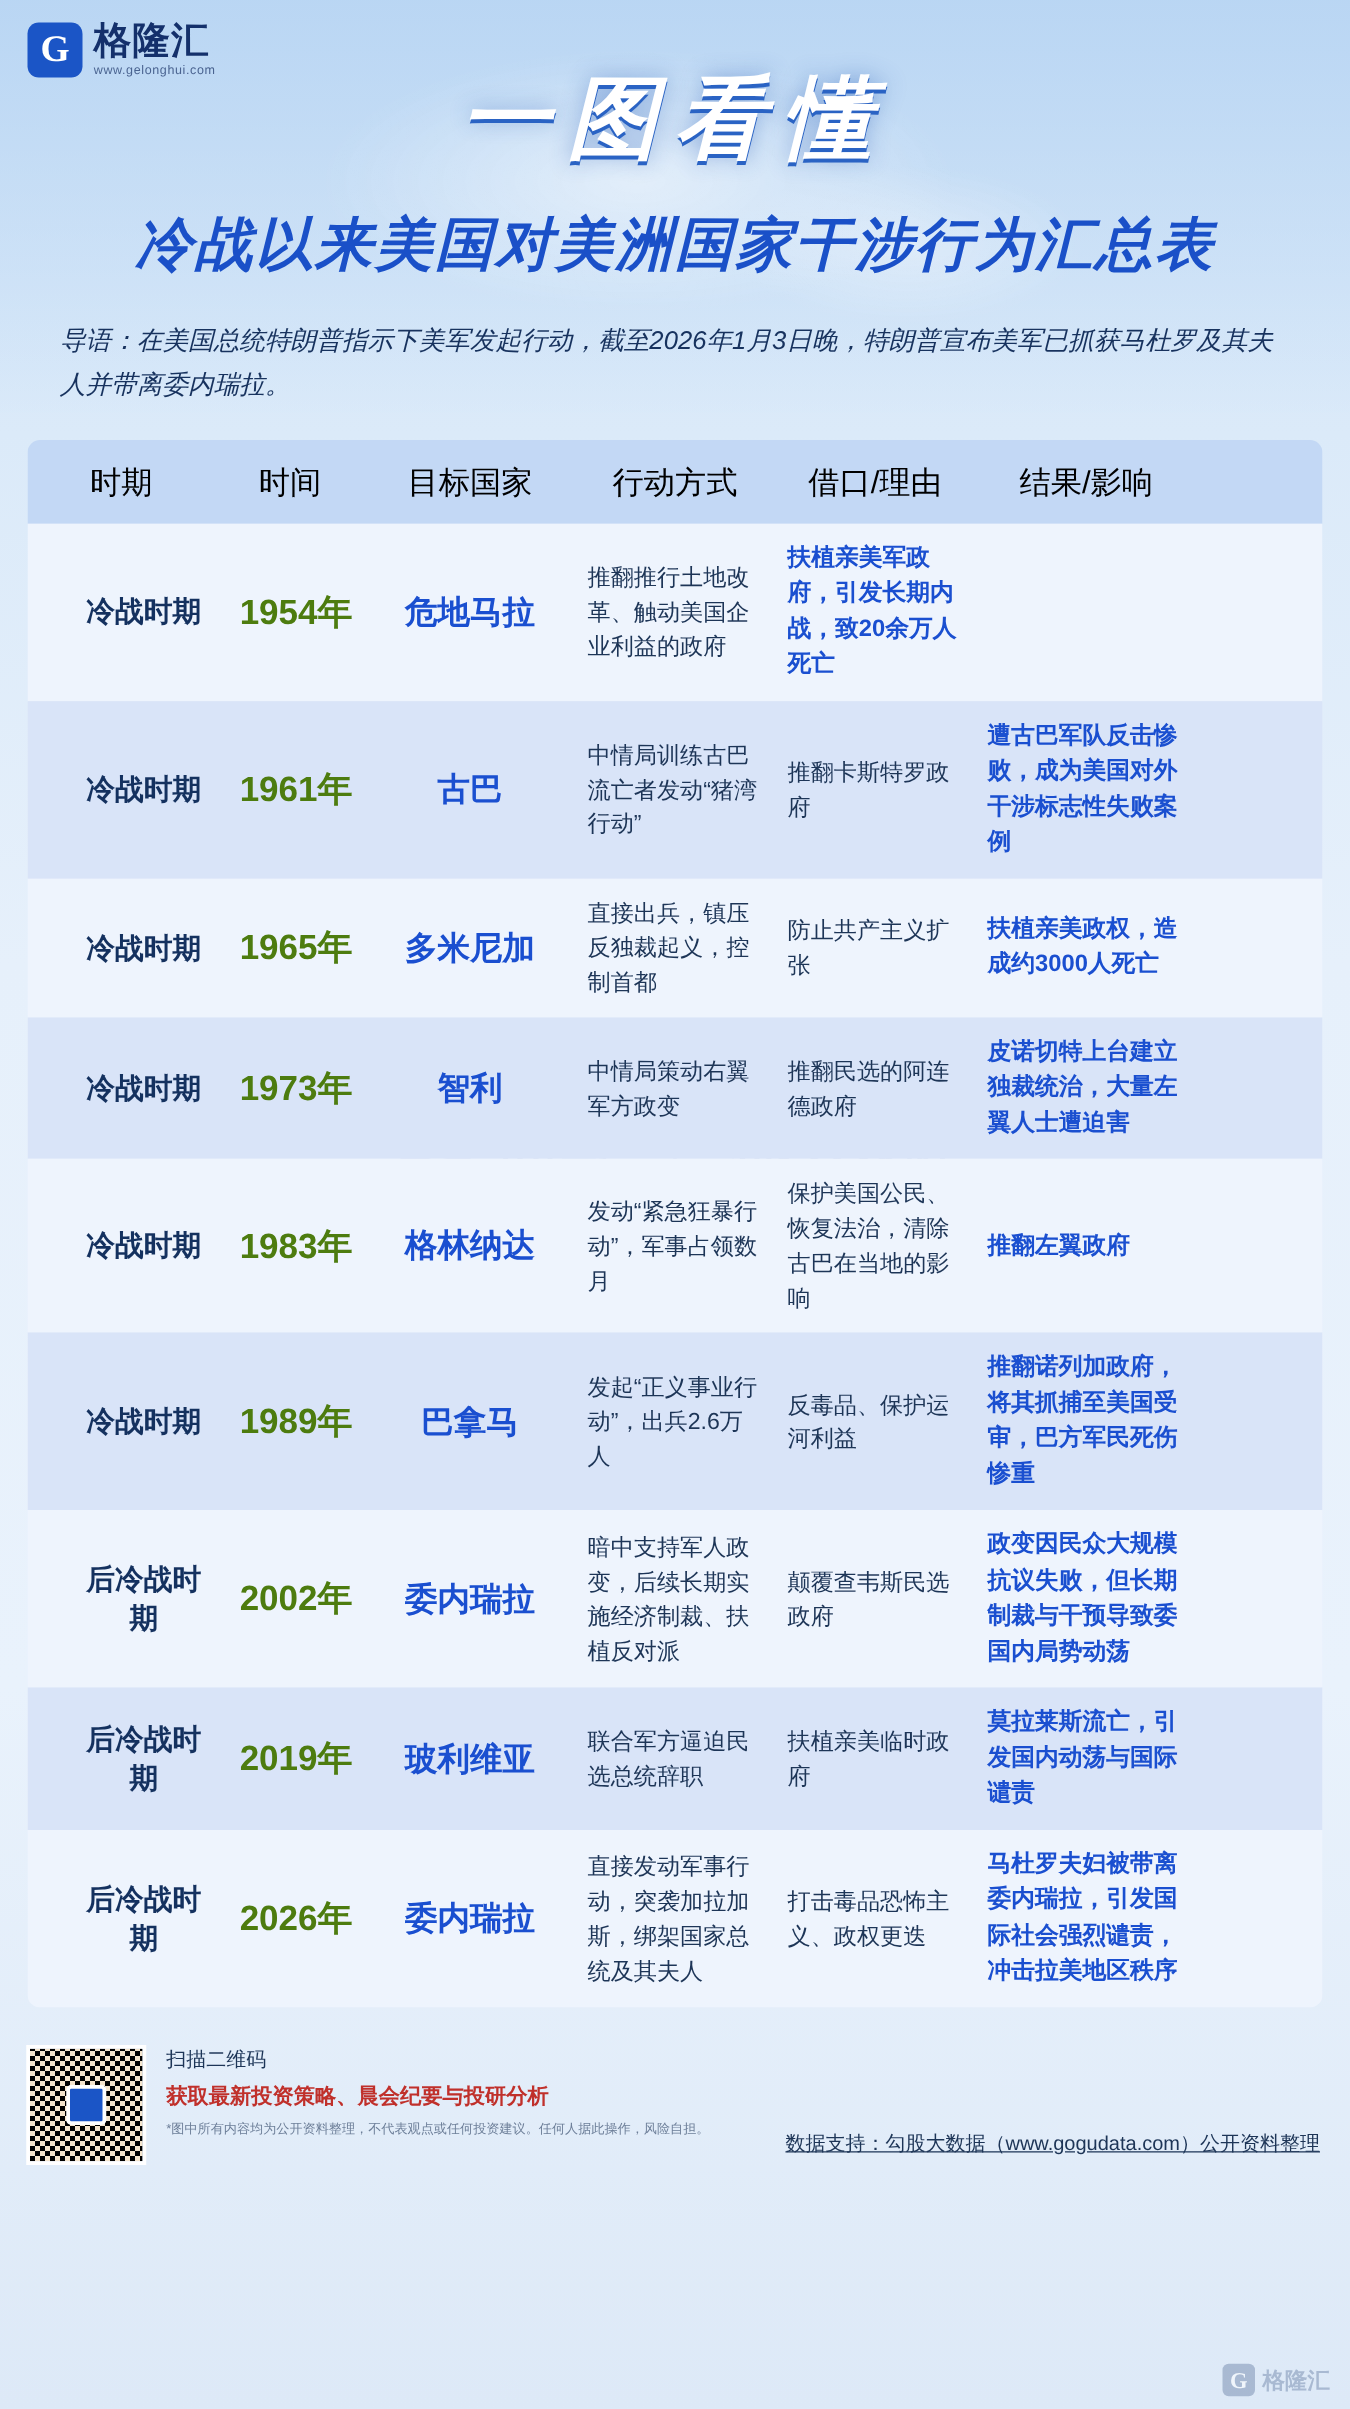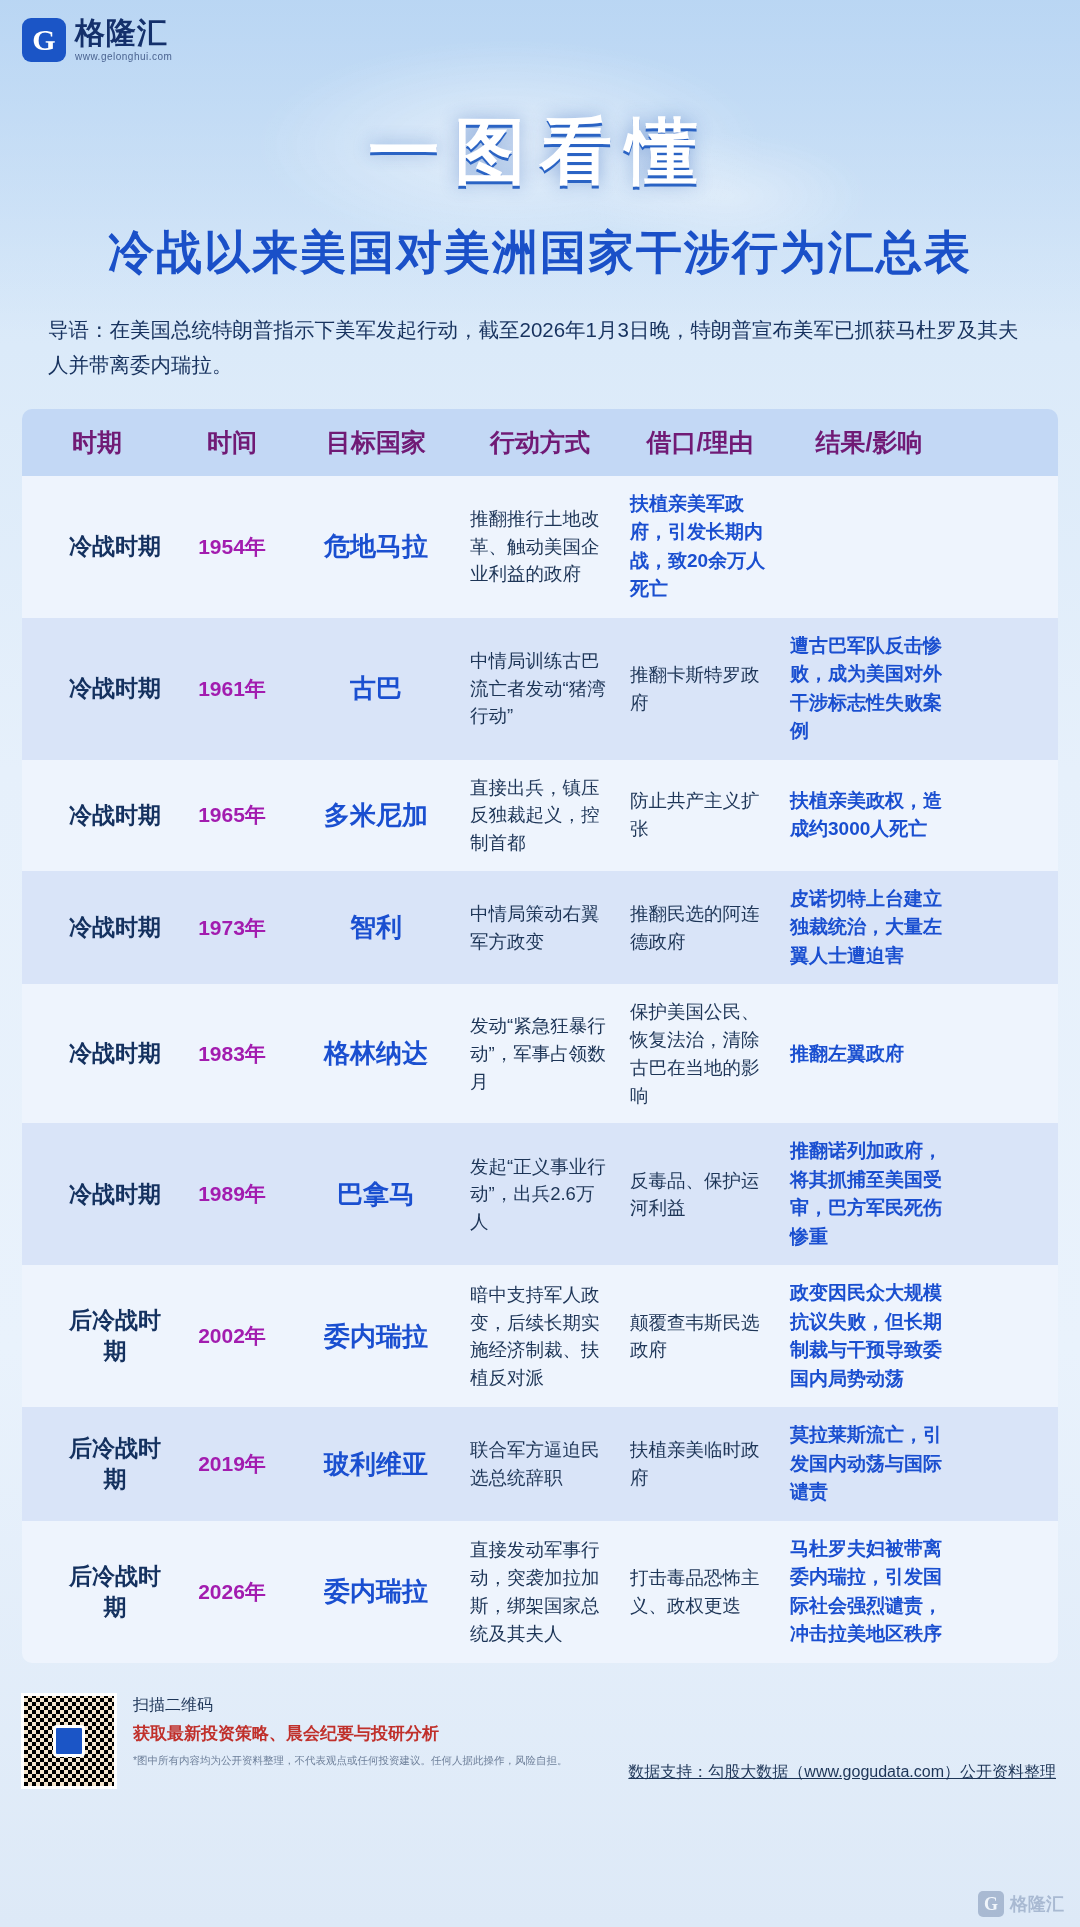--- a/index.html
+++ b/index.html
@@ -59,21 +59,21 @@
     letter-spacing: 1px;
   }
   .logo-url {
     font-size: 10px;
     color: #4a6390;
     letter-spacing: .5px;
     margin-top: 4px;
   }
 
   
-  .title-wrap { position: relative; z-index: 4; padding-top: 104px; text-align: center; }
+  .title-wrap { position: relative; z-index: 4; padding-top: 47px; text-align: center; font-style: italic; }
   .title-main {
     font-size: 72px;
     font-weight: bold;
     color: #ffffff;
     letter-spacing: 14px;
     text-shadow: 0 3px 0 #2a63c4, 0 0 18px rgba(40,90,180,.45);
     font-family: "Liberation Sans", sans-serif;
   }
   .title-sub {
     margin-top: 22px;
@@ -104,39 +104,39 @@
     grid-template-columns: 150px 120px 168px 160px 160px 178px;
     column-gap: 0;
   }
   .row > div { padding: 14px 10px; }
   .head {
     background: #c3d8f5;
   }
   .head > div {
     text-align: center;
     font-size: 25px;
-    font-weight: bold;
-    color: #701a75;
+    font-weight: normal;
+    color: #000000;
     padding: 17px 23px;
   }
   .body-row.even { background: #eef4fd; }
   .body-row.odd  { background: #d9e4f8; }
   .c-period {
     font-size: 23px;
     font-weight: bold;
     color: #14315f;
     text-align: center;
     align-self: center;
     margin-left: 36px;
   }
   .c-year {
-    font-size: 21px;
-    font-weight: bold;
-    color: #a21caf;
-    text-align: center;
+    font-size: 28px;
+    font-weight: bold;
+    color: #4d7c0f;
+    text-align: right;
     align-self: center;
   }
   .c-country {
     font-size: 26px;
     font-weight: bold;
     color: #1a4fd0;
     text-align: center;
     align-self: center;
   }
   .c-action, .c-pretext {

